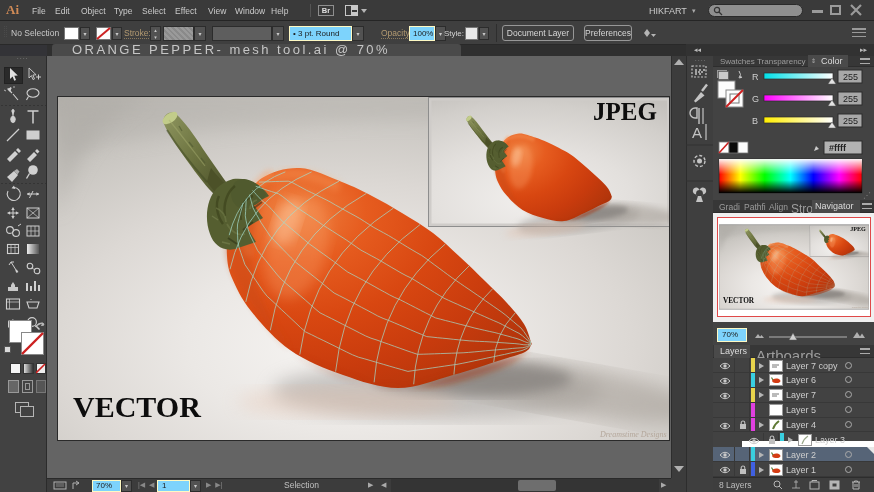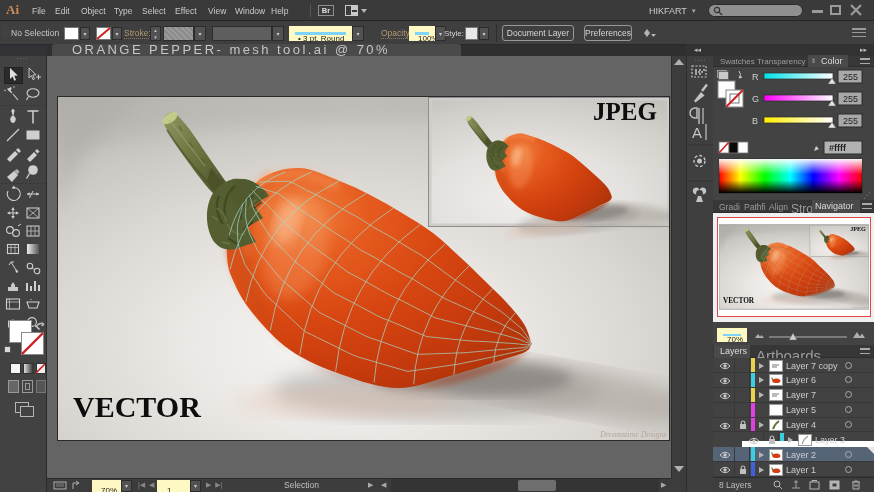--- a/index.html
+++ b/index.html
@@ -9,21 +9,21 @@
 .ctrlbar{left:0;top:21px;width:874px;height:24px;background:#3f3f3f;border-bottom:1px solid #292929}
 .tabbar{left:0;top:45px;width:874px;height:11px;background:#2f2f2f}
 .doctab{left:52px;top:44px;width:409px;height:12px;background:#4a4a4a;border-radius:3px 3px 0 0;color:#c6c6c6;font-size:13px;letter-spacing:2.45px;line-height:12px;padding-left:20px}
 .toolbar{left:0;top:56px;width:47px;height:436px;background:#424242;border-right:1px solid #2b2b2b}
 .canvas{left:47px;top:56px;width:624px;height:422px;background:#646464}
 .vscroll{left:671px;top:56px;width:15px;height:422px;background:#3c3c3c;border-left:1px solid #2d2d2d}
 .dockstrip{left:686px;top:56px;width:27px;height:436px;background:#3f3f3f;border-left:1px solid #2d2d2d}
 .dockhead{left:686px;top:44px;width:188px;height:12px;background:#323232}
 .panels{left:713px;top:44px;width:161px;height:448px;background:#434343}
 .statusbar{left:47px;top:478px;width:624px;height:14px;background:#3c3c3c;border-top:1px solid #2a2a2a}
-.greybox{background:#7dd3fc;color:#1c1c1c;font-size:8px;border:6px solid #fef9c3}
+.greybox{background:#7dd3fc;color:#1c1c1c;font-size:8px;border:1px solid #fef9c3}
 .ddbtn{background:#525252;color:#c9c9c9;border:1px solid #2c2c2c;font-size:6px;text-align:center}
 .tan{color:#b39a71;font-size:8px}
 svg{display:block}
 .ptab{font-size:15px;color:#9c9c9c}
 .ptabact{background:#4a4a4a;color:#dcdcdc}
 .lname{position:absolute;left:68px;top:2px;font-size:9px;color:#cecece}
 </style></head><body>
 
 <div class="abs menubar"></div>
 <div class="abs" style="left:6px;top:2px;font-weight:bold;font-size:13px;color:#cf8a56;font-family:'Liberation Serif',serif">Ai</div>

